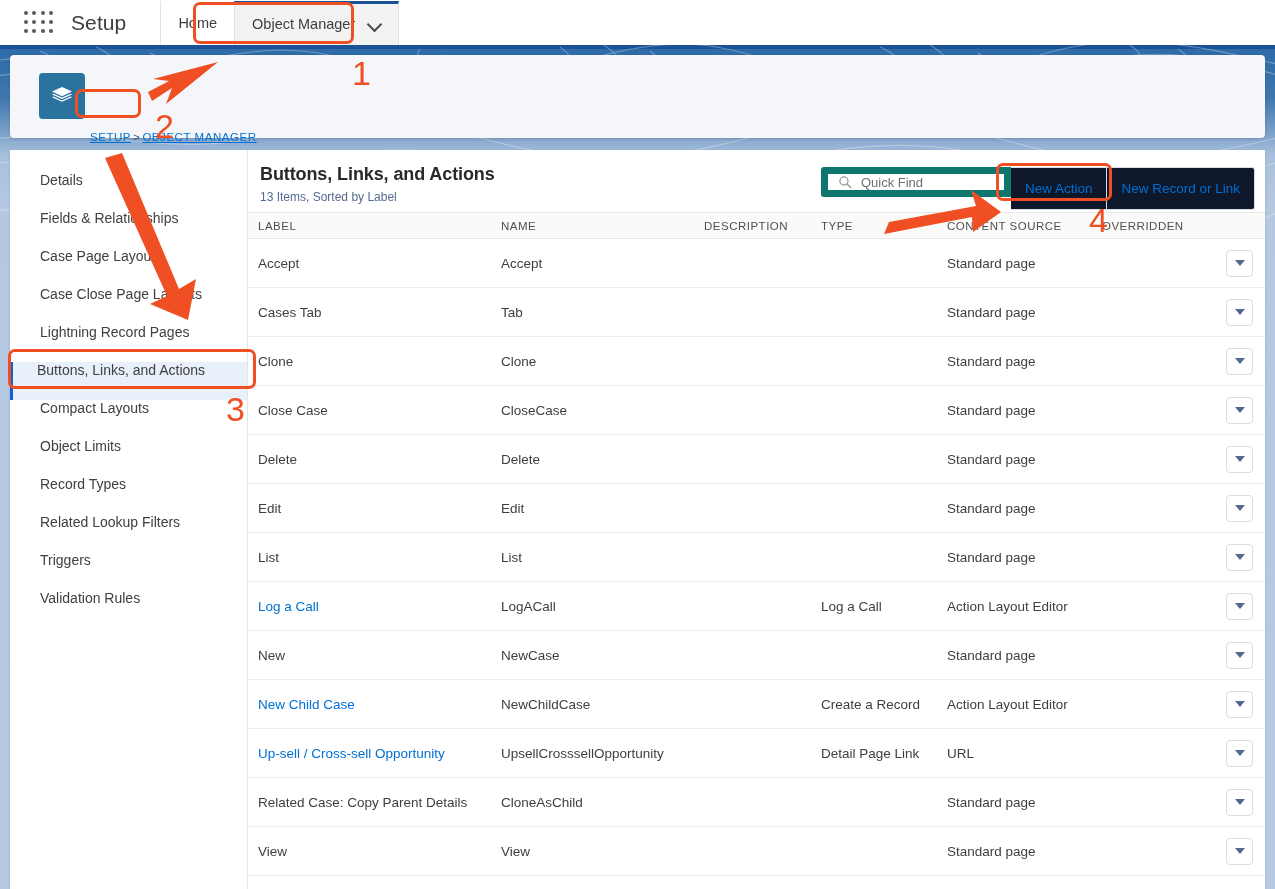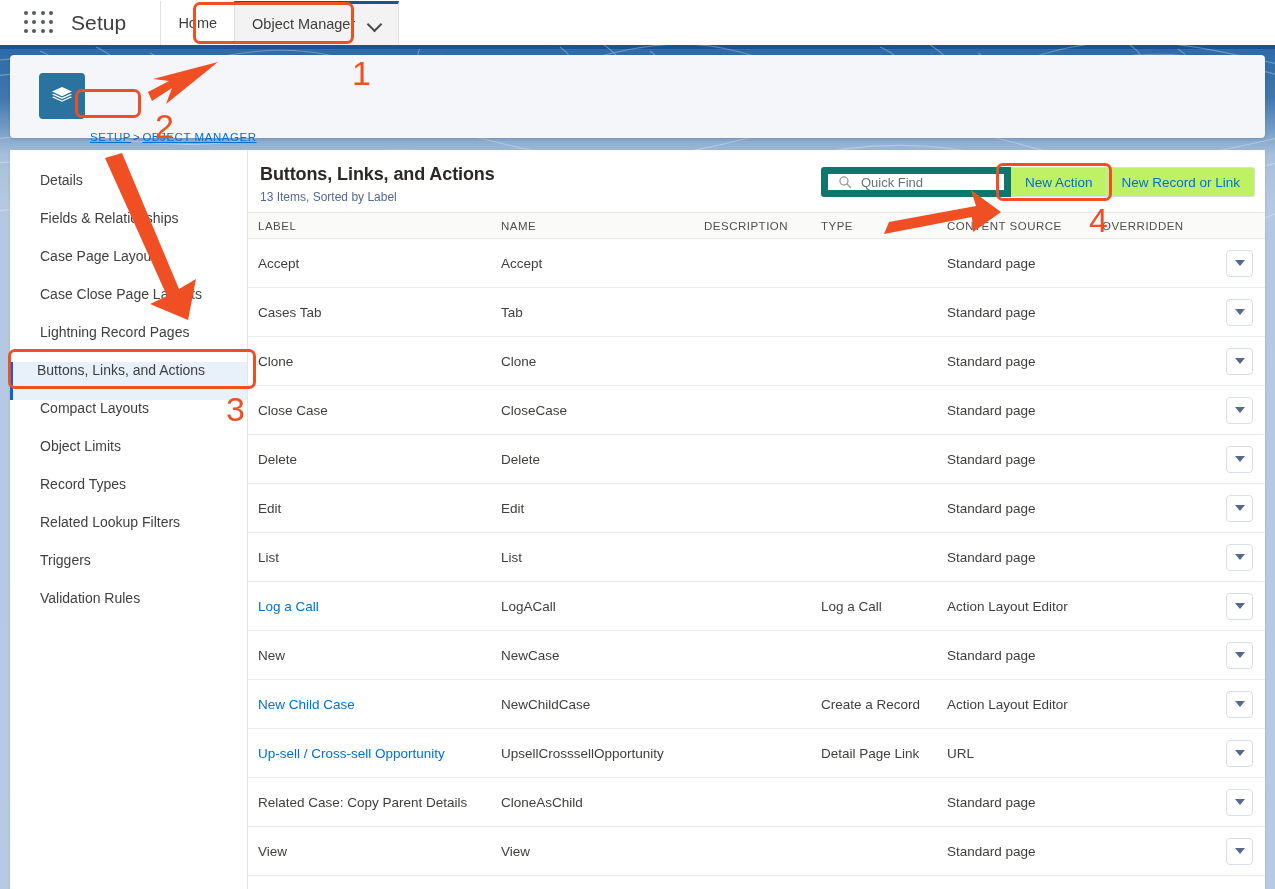--- a/index.html
+++ b/index.html
@@ -169,23 +169,23 @@
     padding-left: 10px; background: #fff;
   }
   #quick-find input {
     border: 0; outline: 0; margin-left: 9px;
     font-size: 13px; color: #3e3e3c; width: 140px;
     font-family: "Liberation Sans", sans-serif;
     background: transparent;
   }
   #quick-find input::placeholder { color: #6b6f76; }
   .head-btn {
-    height: 30px; padding: 0 14px;
+    height: 43px; padding: 0 14px;
     border: 1px solid #d8dde6; border-left: 0;
-    background: #bef264; color: #0070d2;
+    background: #0f172a; color: #0070d2;
     font-size: 13.5px; cursor: pointer;
     display: flex; align-items: center; white-space: nowrap;
     font-family: "Liberation Sans", sans-serif;
   }
   .head-btn:last-child { border-radius: 0 3px 3px 0; }
 
   
   #tbl { width: 100%; border-collapse: collapse; table-layout: fixed; }
   #tbl thead th {
     height: 26px;

